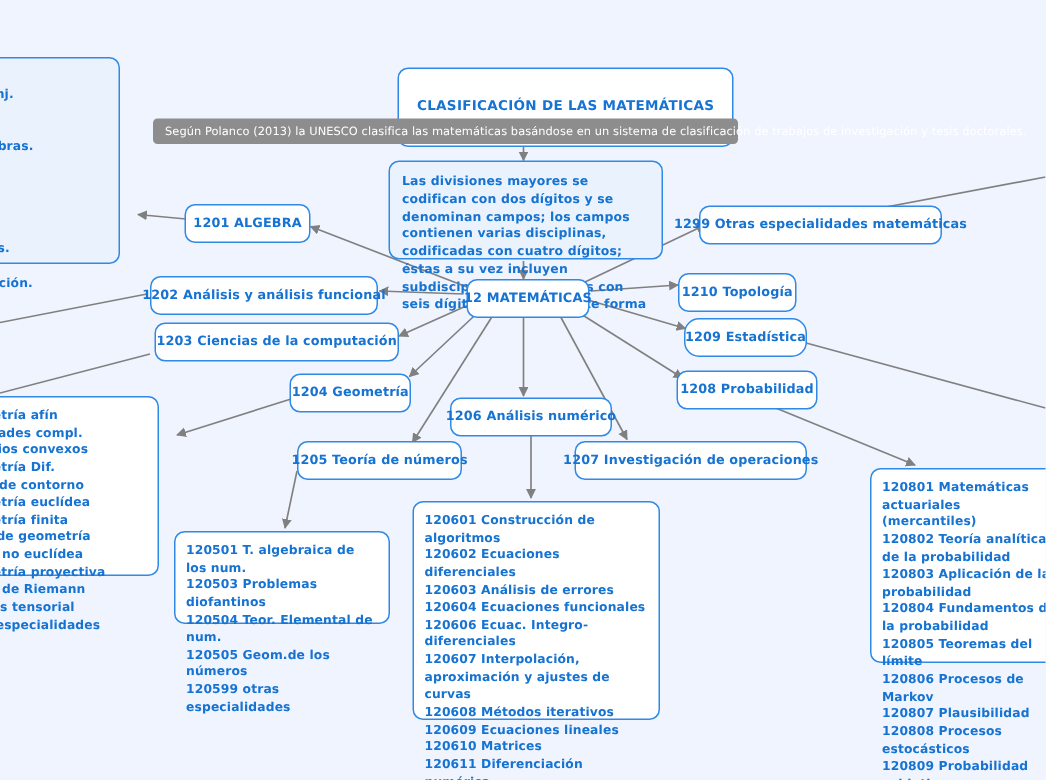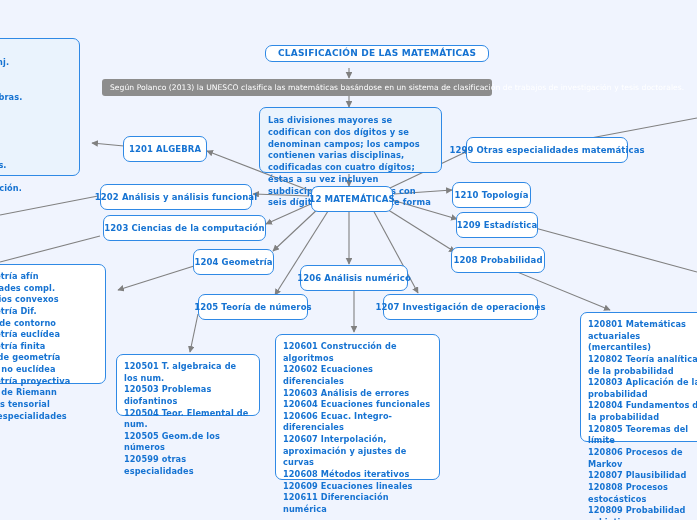--- a/index.html
+++ b/index.html
@@ -34,21 +34,21 @@
     white-space:normal;
     text-align:left;
     font-size:8.2px;
     line-height:1.42;
     padding:6px 7px;
   }
   .node.tinted{background:#eaf3fd;}
   .title-node{
     font-size:9px;
     letter-spacing:.2px;
-    padding:2px 12px;
+    padding:20px 12px;
   }
   .desc-node{
     display:block;white-space:normal;text-align:left;
     font-size:8.3px;line-height:1.42;padding:7px 8px;
     background:#eaf3fd;
   }
   .banner{
     position:absolute;
     box-sizing:border-box;
     background:#8d8d8d;
@@ -131,21 +131,21 @@
   <div class="node" style="left:193px;top:249px;width:81px;height:20px;">1204 Geometría</div>
 
   <div class="node" style="left:198px;top:294px;width:110px;height:20px;">1205 Teoría de números</div>
 
   <div class="node" style="left:300px;top:265px;width:108px;height:20px;">1206 Análisis numérico</div>
 
   <div class="node" style="left:383px;top:294px;width:155px;height:20px;">1207 Investigación de operaciones</div>
 
   <div class="node" style="left:451px;top:247px;width:94px;height:20px;">1208 Probabilidad</div>
 
-  <div class="node" style="left:456px;top:212px;width:82px;height:20px;">1209 Estadística</div>
+  <div class="node" style="left:456px;top:212px;width:82px;height:20px;border-radius:10px;">1209 Estadística</div>
 
   <div class="node" style="left:452px;top:182px;width:79px;height:20px;">1210 Topología</div>
 
   <div class="node" style="left:466px;top:137px;width:162px;height:20px;">1299 Otras especialidades matemáticas</div>
 
   <div class="node list tinted" id="box-algebra" style="left: -72px; top: 38px; width: 152px; height: 138px; text-align: left;">
       <div>a algebraica.</div>
       <div>mática de Conj.</div>
       <div>categorías.</div>
       <div>iferencial.</div>
@@ -189,20 +189,21 @@
 
   <div class="node list" id="box-analisis" style="left:275px;top:334px;width:165px;height:146px;">
       <div>120601 Construcción de algoritmos</div>
       <div>120602 Ecuaciones diferenciales</div>
       <div>120603 Análisis de errores</div>
       <div>120604 Ecuaciones funcionales</div>
       <div>120606 Ecuac. Integro-diferenciales</div>
       <div>120607 Interpolación, aproximación y ajustes de curvas</div>
       <div>120608 Métodos iterativos</div>
       <div>120609 Ecuaciones lineales</div>
+      <div>120610 Matrices</div>
       <div>120611 Diferenciación numérica</div>
     </div>
 
   <div class="node list" id="box-probabilidad" style="left:580px;top:312px;width:132px;height:130px;">
       <div>120801 Matemáticas actuariales (mercantiles)</div>
       <div>120802 Teoría analítica de la probabilidad</div>
       <div>120803 Aplicación de la probabilidad</div>
       <div>120804 Fundamentos de la probabilidad</div>
       <div>120805 Teoremas del límite</div>
       <div>120806 Procesos de Markov</div>

